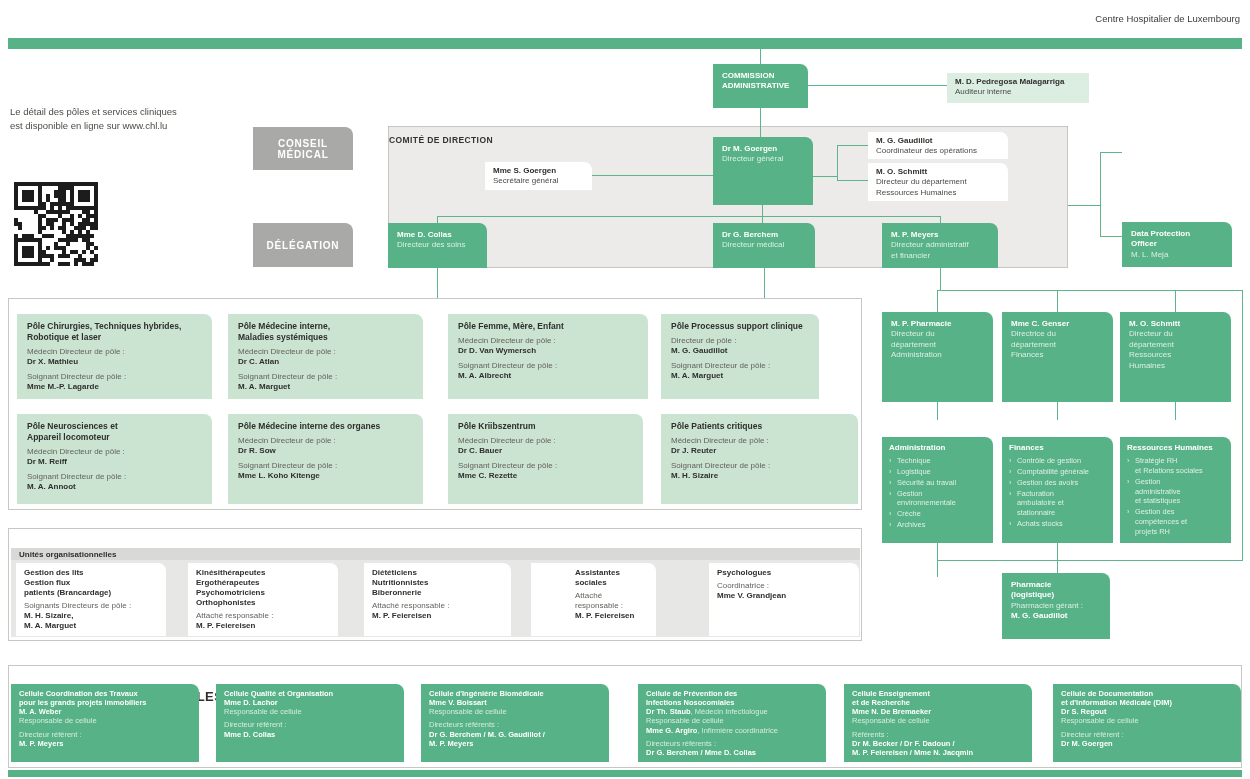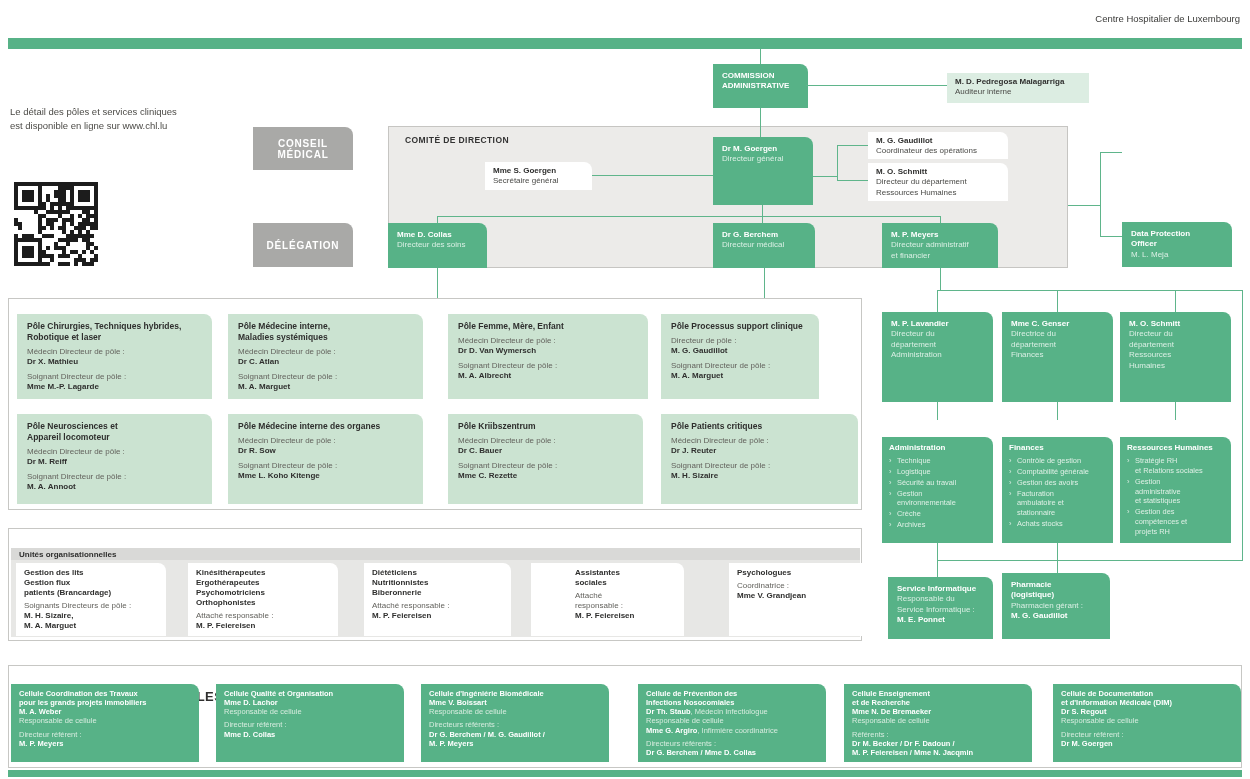--- a/index.html
+++ b/index.html
@@ -14,21 +14,21 @@
   .note{position:absolute;left:10px;top:105px;font-size:9.5px;line-height:1.45;color:#4c4b47}
   .qr{position:absolute;left:14px;top:182px}
 
   .ln{position:absolute;background:#5fb58b}
 
   .graybox{position:absolute;background:#a9a9a7;color:#fff;border-radius:0 8px 0 0;
     display:flex;align-items:center;justify-content:center;text-align:center;
     font-size:10px;font-weight:bold;letter-spacing:.8px;overflow:hidden}
 
   .panel{position:absolute;background:#ecebe9;border:1px solid #c6c5c2}
-  .panel-label{position:absolute;left:16px;top:8px;font-size:8.5px;font-weight:bold;letter-spacing:.4px;color:#333}
+  .panel-label{position:absolute;left:0;top:8px;font-size:8.5px;font-weight:bold;letter-spacing:.4px;color:#333}
 
   .gbox{position:absolute;background:#57b287;color:#fff;border-radius:0 8px 0 0;
     padding:7px 9px;font-size:8px;line-height:1.3;overflow:hidden}
   .gbox .nm{font-weight:bold;white-space:pre-line}
   .gbox .rl{color:#daefe4;white-space:pre-line}
   .vc{display:flex;flex-direction:column;justify-content:flex-start}
 
   .wbox{position:absolute;background:#fff;border-radius:0 8px 0 0;padding:4px 8px;
     font-size:8px;line-height:1.3;overflow:hidden}
   .wbox .nm{font-weight:bold;color:#2f2f2e;white-space:pre-line}
@@ -471,28 +471,28 @@
         <div class="lb">Attaché responsable :</div>
         <div class="nn">M. P. Feiereisen</div>
       </div>
       <div class="sup" style="left: 355px; top: 34px; width: 147px; height: 73px;">
         <div class="bl">Diététiciens
 Nutritionnistes
 Biberonnerie</div>
         <div class="lb">Attaché responsable :</div>
         <div class="nn">M. P. Feiereisen</div>
       </div>
-      <div class="sup" style="left: 522px; top: 34px; width: 153px; height: 73px; padding-left: 44px;">
+      <div class="sup" style="left: 522px; top: 34px; width: 125px; height: 73px; padding-left: 44px;">
         <div class="bl">Assistantes
 sociales</div>
         <div class="lb">Attaché
 responsable :</div>
         <div class="nn">M. P. Feiereisen</div>
       </div>
-      <div class="sup" style="left: 700px; top: 34px; width: 150px; height: 73px; margin-left: 20px;">
+      <div class="sup" style="left: 700px; top: 34px; width: 150px; height: 73px;">
         <div class="bl">Psychologues</div>
         <div class="lb">Coordinatrice :</div>
         <div class="nn">Mme V. Grandjean</div>
       </div>
     </div>
 
   <div id="transversal" class="section" style="left:8px;top:665px;width:1234px;height:103px">
     <div class="sec-title">FONCTIONS TRANSVERSALES</div>
   <div class="tcell" style="left: 2px; top: 18px; width: 188px; height: 78px;">
         <div class="tt">Cellule Coordination des Travaux
@@ -569,21 +569,21 @@
     <div class="ln" style="left: 1100px; top: 152px; width: 1px; height: 85px;"></div>
     <div class="ln" style="left: 1100px; top: 152px; width: 22px; height: 1px;"></div>
     <div class="ln" style="left: 1100px; top: 236px; width: 22px; height: 1px;"></div>
     <div class="ln" style="left: 937px; top: 402px; width: 1px; height: 18px;"></div>
     <div class="ln" style="left: 1057px; top: 402px; width: 1px; height: 18px;"></div>
     <div class="ln" style="left: 1175px; top: 402px; width: 1px; height: 18px;"></div>
     <div class="ln" style="left: 938px; top: 560px; width: 305px; height: 1px;"></div>
     <div class="ln" style="left: 937px; top: 543px; width: 1px; height: 34px;"></div>
     <div class="ln" style="left: 1057px; top: 543px; width: 1px; height: 30px;"></div>
     <div class="gbox" style="left: 882px; top: 312px; width: 111px; height: 90px;">
-      <div class="nm">M. P. Lavandier</div>
+      <div class="nm">M. P. Pharmacie</div>
       <div class="rl">Directeur du
 département
 Administration</div>
     </div>
     <div class="gbox" style="left: 1002px; top: 312px; width: 111px; height: 90px;">
       <div class="nm">Mme C. Genser</div>
       <div class="rl">Directrice du
 département
 Finances</div>
     </div>
@@ -618,25 +618,19 @@
       <div class="dt">Ressources Humaines</div>
       <div class="ent">Stratégie RH
 et Relations sociales</div>
       <div class="ent">Gestion
 administrative
 et statistiques</div>
       <div class="ent">Gestion des
 compétences et
 projets RH</div>
     </div>
-    <div class="gbox" style="left: 888px; top: 577px; width: 105px; height: 62px;">
-      <div class="nm">Service Informatique</div>
-      <div class="rl">Responsable du
-Service Informatique :</div>
-      <div class="nm">M. E. Ponnet</div>
-    </div>
     <div class="gbox" style="left: 1002px; top: 573px; width: 108px; height: 66px;">
       <div class="nm">Pharmacie
 (logistique)</div>
       <div class="rl">Pharmacien gérant :</div>
       <div class="nm">M. G. Gaudillot</div>
     </div>
   </div>
 
 </body></html>

